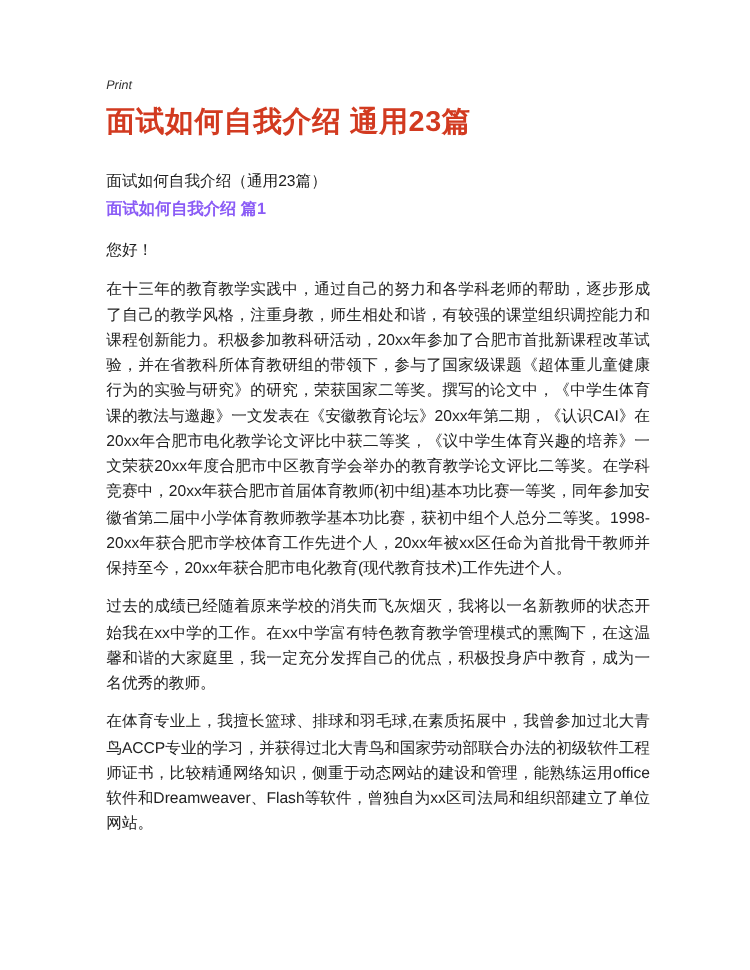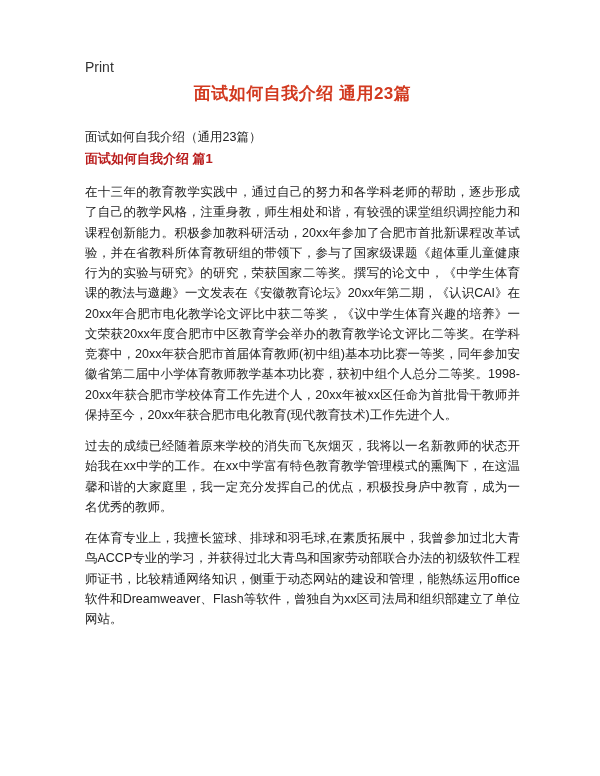--- a/index.html
+++ b/index.html
@@ -12,40 +12,40 @@
     font-family: "Liberation Sans", "DejaVu Sans", sans-serif;
     color: #222222;
   }
   .page {
     width: 600px;
     min-height: 776px;
     padding: 58px 80px 30px 85px;
     background: #ffffff;
   }
   .print-link {
-    font-size: 14px;
+    font-size: 10px;
     color: #333333;
     cursor: pointer;
     display: inline-block;
+    font-style: italic;
   }
   .doc-title {
-    font-size: 17px;
+    font-size: 23px;
     font-weight: bold;
-    text-align: center;
     margin: 6px 0 24px 0;
     letter-spacing: 0.5px;
   }
   .subtitle {
     font-size: 12.5px;
     color: #222222;
   }
   .section-heading {
     font-size: 13px;
     font-weight: bold;
-    color: #b91c1c;
+    color: #8b5cf6;
     margin: 4px 0 14px 0;
   }
   .body-para {
     font-size: 12.5px;
     line-height: 1.62;
     color: #222222;
     text-align: justify;
     margin-bottom: 11px;
     word-break: break-all;
   }
@@ -63,20 +63,21 @@
 
   <span class="print-link">Print</span>
 
   <h1 class="doc-title" style="color: rgb(210, 58, 32);">面试如何自我介绍 通用23篇</h1>
 
   <p class="subtitle">面试如何自我介绍（通用23篇）</p>
 
   <h2 class="section-heading">面试如何自我介绍 篇1</h2>
 
 
+  <p class="short-para">您好！</p>
 
 
   <p class="body-para">在十三年的教育教学实践中，通过自己的努力和各学科老师的帮助，逐步形成了自己的教学风格，注重身教，师生相处和谐，有较强的课堂组织调控能力和课程创新能力。积极参加教科研活动，20xx年参加了合肥市首批新课程改革试验，并在省教科所体育教研组的带领下，参与了国家级课题《超体重儿童健康行为的实验与研究》的研究，荣获国家二等奖。撰写的论文中，《中学生体育课的教法与邀趣》一文发表在《安徽教育论坛》20xx年第二期，《认识CAI》在20xx年合肥市电化教学论文评比中获二等奖，《议中学生体育兴趣的培养》一文荣获20xx年度合肥市中区教育学会举办的教育教学论文评比二等奖。在学科竞赛中，20xx年获合肥市首届体育教师(初中组)基本功比赛一等奖，同年参加安徽省第二届中小学体育教师教学基本功比赛，获初中组个人总分二等奖。1998-20xx年获合肥市学校体育工作先进个人，20xx年被xx区任命为首批骨干教师并保持至今，20xx年获合肥市电化教育(现代教育技术)工作先进个人。</p>
 
   <p class="body-para">过去的成绩已经随着原来学校的消失而飞灰烟灭，我将以一名新教师的状态开始我在xx中学的工作。在xx中学富有特色教育教学管理模式的熏陶下，在这温馨和谐的大家庭里，我一定充分发挥自己的优点，积极投身庐中教育，成为一名优秀的教师。</p>
 
   <p class="body-para">在体育专业上，我擅长篮球、排球和羽毛球,在素质拓展中，我曾参加过北大青鸟ACCP专业的学习，并获得过北大青鸟和国家劳动部联合办法的初级软件工程师证书，比较精通网络知识，侧重于动态网站的建设和管理，能熟练运用office软件和Dreamweaver、Flash等软件，曾独自为xx区司法局和组织部建立了单位网站。</p>
 
   
 

